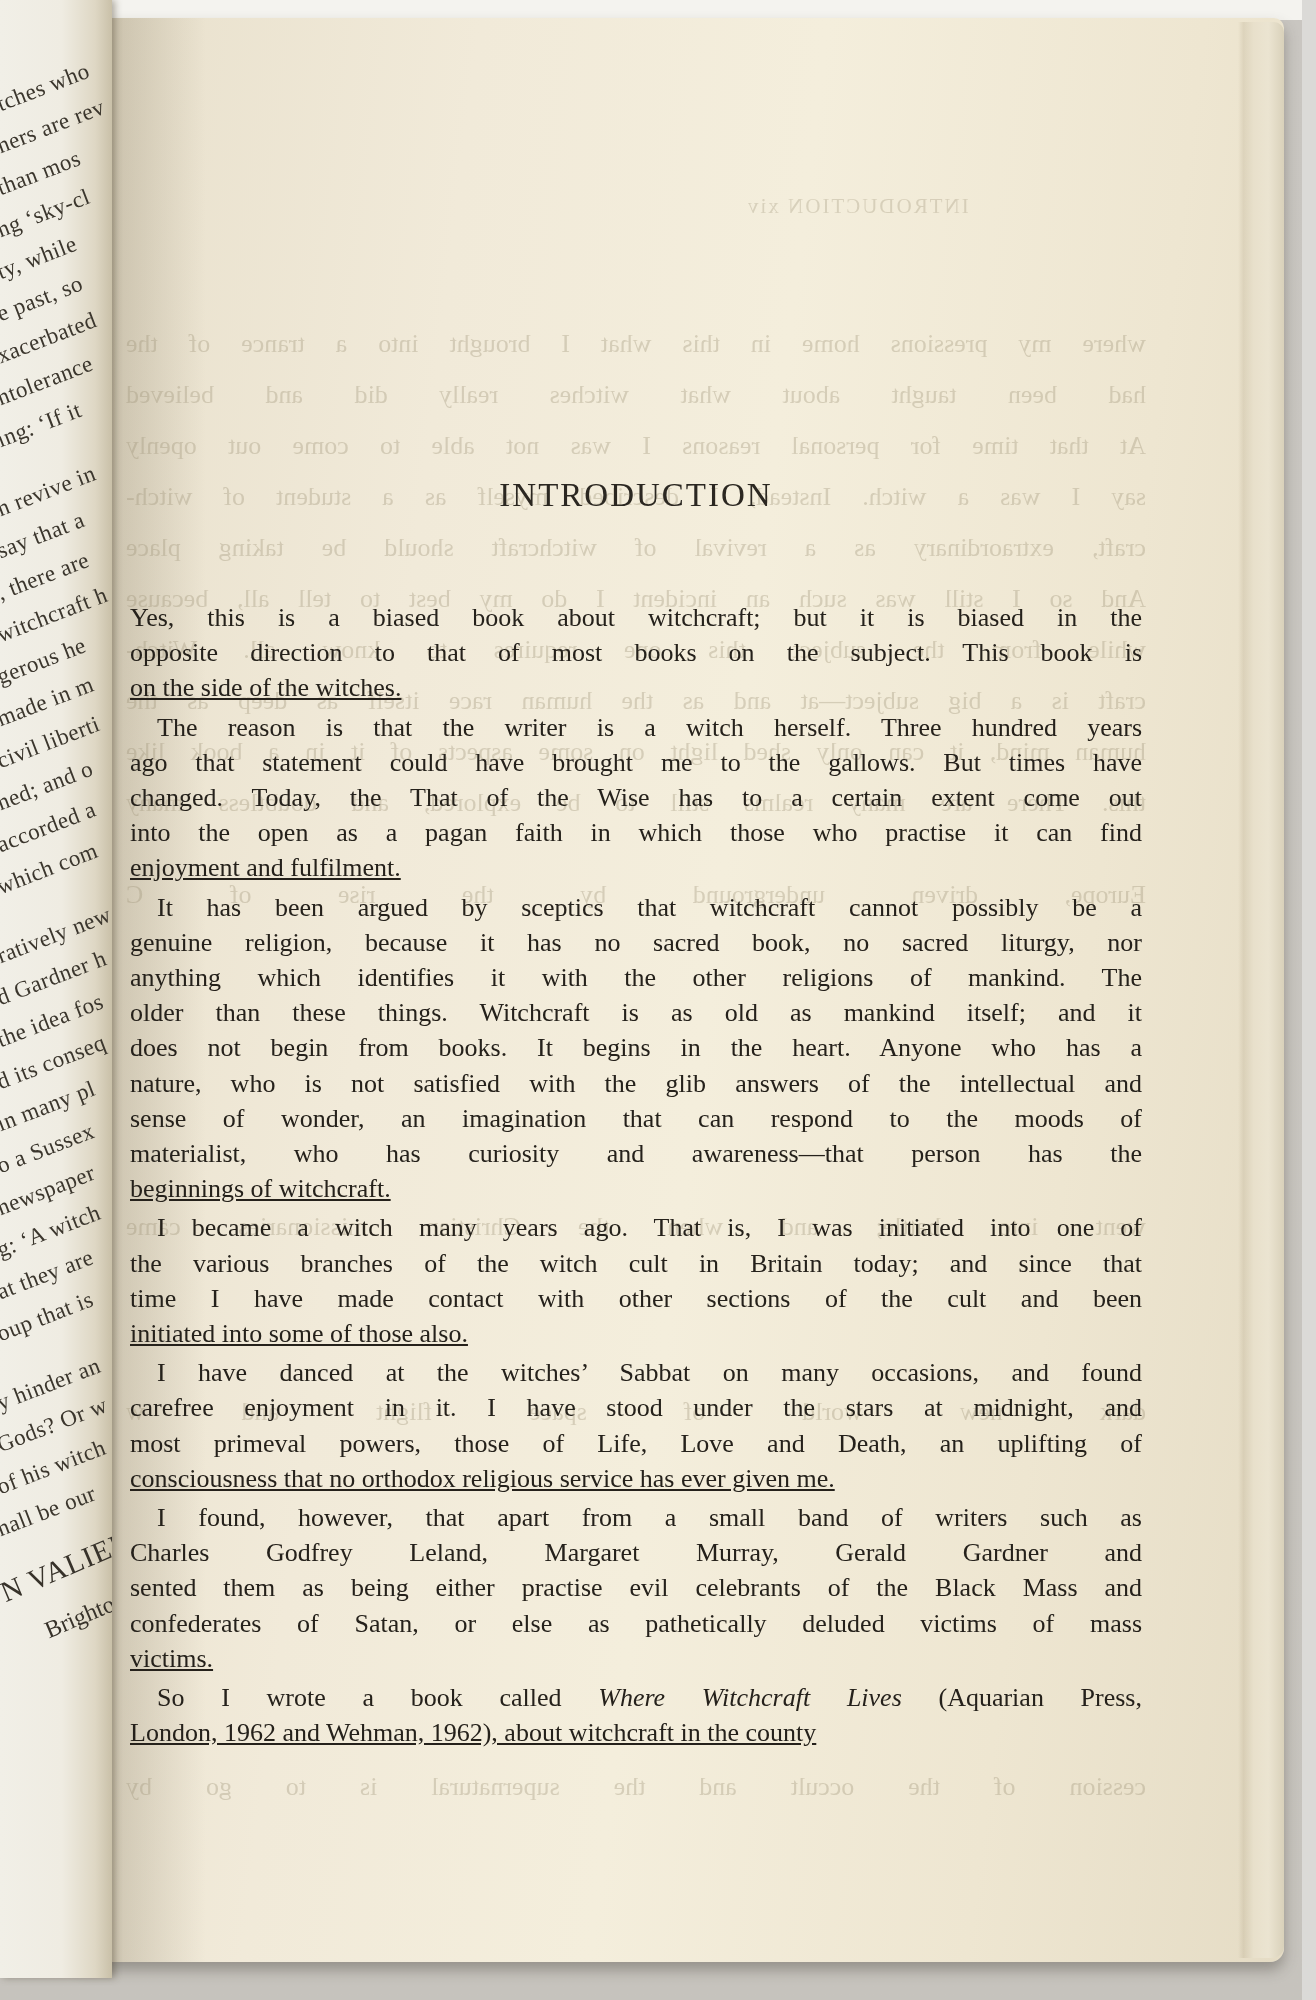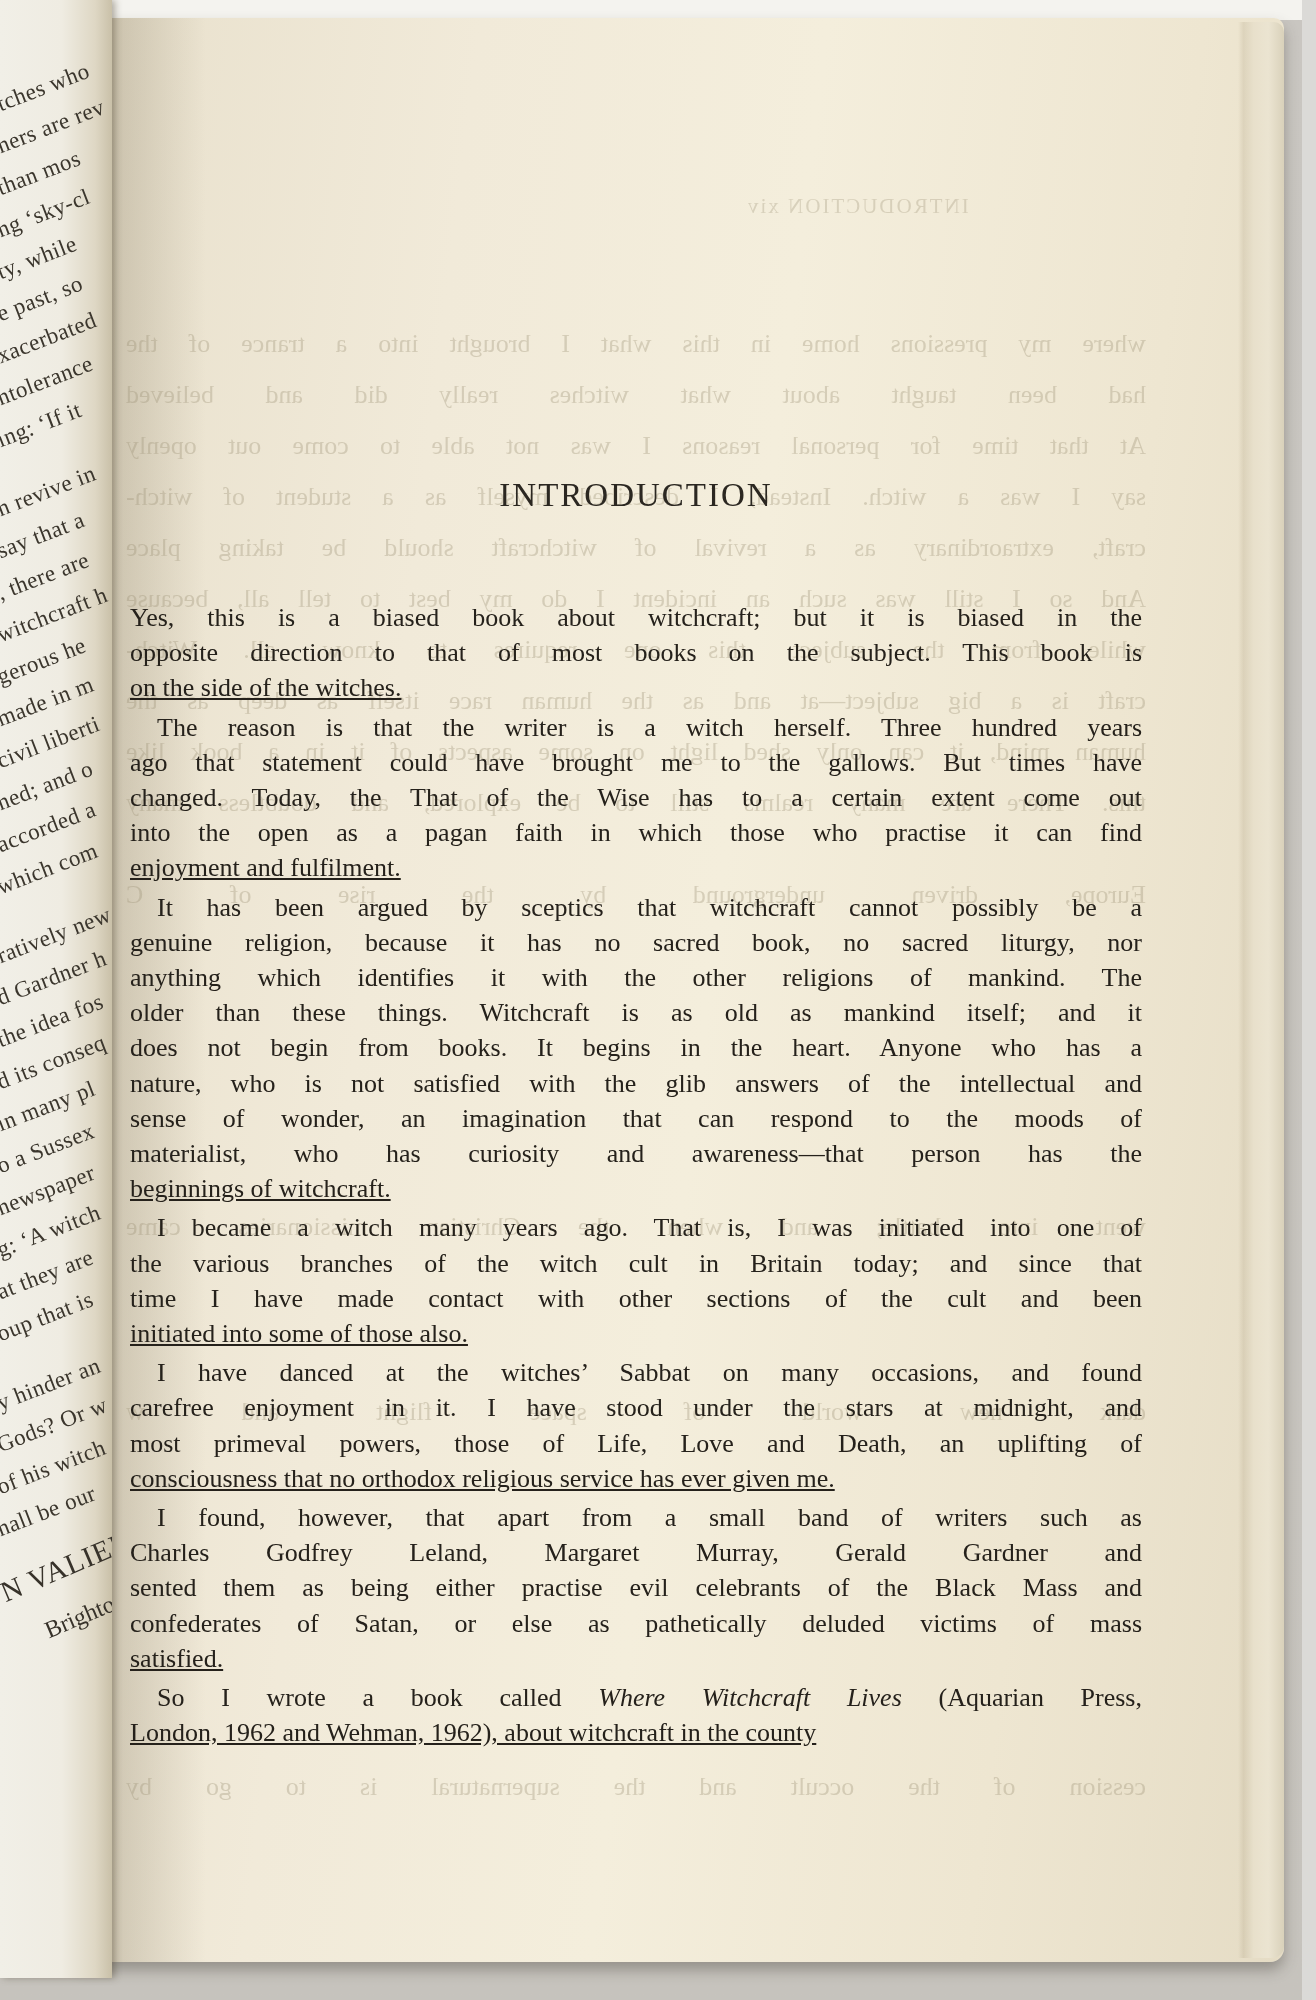--- a/index.html
+++ b/index.html
@@ -114,21 +114,21 @@
             <div class="tl ind"><span>I have danced at the witches’ Sabbat on many occasions, and found</span></div>
             <div class="tl"><span>carefree enjoyment in it. I have stood under the stars at midnight, and</span></div>
             <div class="tl"><span>most primeval powers, those of Life, Love and Death, an uplifting of</span></div>
             <div class="tl last"><span>consciousness that no orthodox religious service has ever given me.</span></div>
           </div>
           <div class="para">
             <div class="tl ind"><span>I found, however, that apart from a small band of writers such as</span></div>
             <div class="tl"><span>Charles Godfrey Leland, Margaret Murray, Gerald Gardner and</span></div>
             <div class="tl"><span>sented them as being either practise evil celebrants of the Black Mass and</span></div>
             <div class="tl"><span>confederates of Satan, or else as pathetically deluded victims of mass</span></div>
-            <div class="tl last"><span>satisfied.</span></div>
+            <div class="tl last"><span>victims.</span></div>
           </div>
           <div class="para">
             <div class="tl ind"><span>So I wrote a book called </span><i>Where Witchcraft Lives</i><span> (Aquarian Press,</span></div>
             <div class="tl last"><span>London, 1962 and Wehman, 1962), about witchcraft in the county</span></div>
           </div>
         </div>
     </div>
   </div>
 
   <div id="strip">

